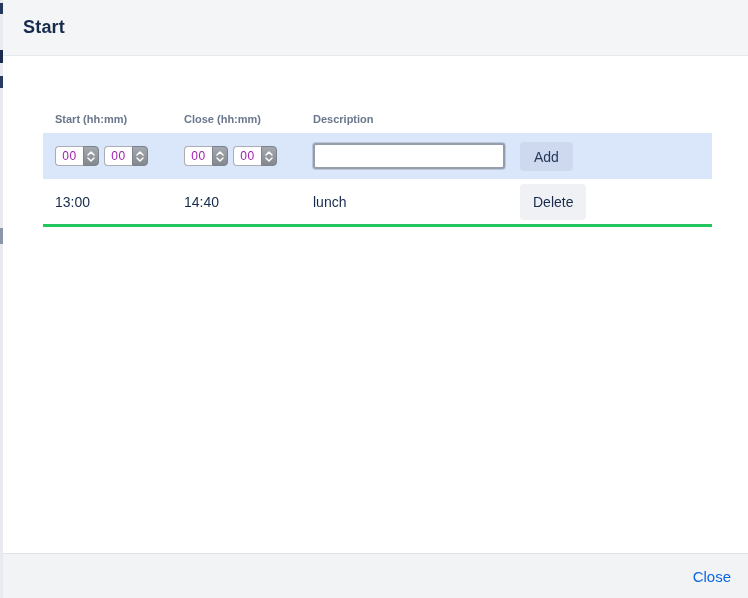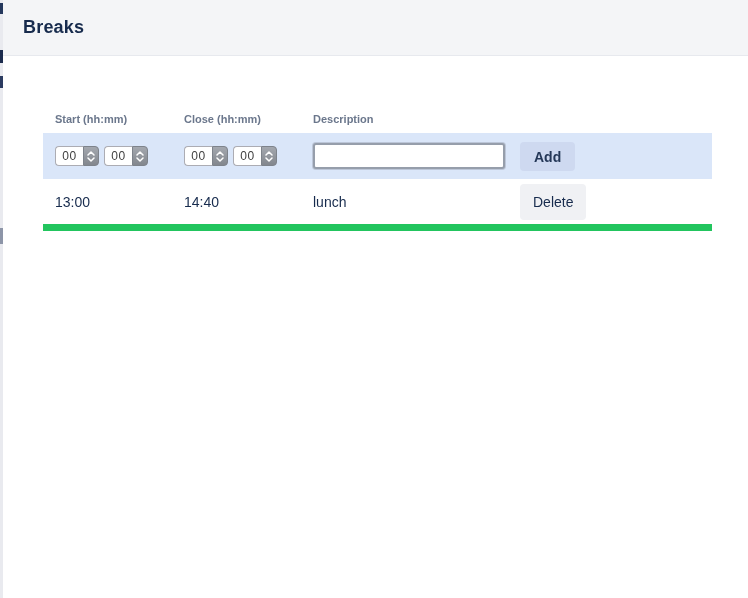--- a/index.html
+++ b/index.html
@@ -29,30 +29,30 @@
   table.breaks-table{
     position:absolute;left:40px;top:49px;width:669px;
     border-collapse:collapse;table-layout:fixed;
   }
   col.c-start{width:129px;} col.c-finish{width:129px;} col.c-desc{width:207px;} col.c-actions{width:204px;}
   th,td{padding:0 0 0 12px;text-align:left;vertical-align:middle;}
   thead th{
     height:28px;font-size:11px;font-weight:bold;color:#6B778C;
   }
   tr.input-row td{background:#DAE6F9;height:46px;}
-  tr.data-row td{height:45px;border-bottom:7px solid #22c55e;font-size:14px;color:#172B4D;}
+  tr.data-row td{height:45px;border-bottom:3px solid #22c55e;font-size:14px;color:#172B4D;}
 
   
   .spin-group{display:inline-flex;align-items:center;}
   .spinner{display:inline-flex;height:20px;margin-right:5px;}
   .spin-field{
     width:27px;height:18px;background:#ffffff;border:1px solid #ACACB3;
     border-radius:4px 0 0 4px;border-right:none;
     display:flex;align-items:center;justify-content:center;
-    font-size:12px;color:#404040;letter-spacing:.5px;
+    font-size:12px;color:#a21caf;letter-spacing:.5px;
   }
   .spin-stepper{
     width:16px;height:20px;box-sizing:border-box;
     background:linear-gradient(#A4A8AF,#83878E);
     border:1px solid #7E838B;border-radius:0 4px 4px 0;
     display:flex;flex-direction:column;align-items:center;justify-content:center;gap:1px;
     cursor:default;
   }
   .spin-stepper svg{display:block;}
 
@@ -62,21 +62,21 @@
     box-shadow:0 0 0 1px rgba(150,160,175,.45);
     background:#ffffff;outline:none;
     font-family:"Liberation Sans",sans-serif;font-size:14px;color:#172B4D;
     padding:1px 4px;
   }
 
   .btn{
     font-family:"Liberation Sans",sans-serif;font-size:14px;color:#253858;
     border:none;border-radius:4px;cursor:pointer;line-height:1;
   }
-  .btn-add{background:#CED9F0;padding:8px 14px;height:29px;font-weight:bold;}
+  .btn-add{background:#CED9F0;padding:8px 14px;height:29px;}
   .btn-delete{background:#F0F1F4;padding:8px 13px;height:36px;color:#172B4D;}
 
   .modal-footer{
     flex:0 0 45px;height:45px;background:#F2F3F5;border-top:1px solid #E0E2E7;
     display:flex;align-items:center;justify-content:flex-end;padding-right:17px;box-sizing:border-box;
   }
   .close-link{
     font-size:15px;color:#0C66E4;text-decoration:none;cursor:pointer;background:none;border:none;
     font-family:"Liberation Sans",sans-serif;padding:0;
   }
@@ -87,21 +87,21 @@
 <div class="left-strip">
   <div class="strip-mark mark-1"></div>
   <div class="strip-mark mark-2"></div>
   <div class="strip-mark mark-3"></div>
   <div class="strip-mark mark-4"></div>
 </div>
 
 <div class="modal">
 
   <div class="modal-header">
-    <span class="modal-title">Breaks</span>
+    <span class="modal-title">Start</span>
   </div>
 
   <div class="modal-body">
     <table class="breaks-table">
       <colgroup>
         <col class="c-start">
           <col class="c-finish">
           <col class="c-desc">
           <col class="c-actions">
       </colgroup>
@@ -180,14 +180,17 @@
           <td>14:40</td>
           <td>lunch</td>
           <td>
             <button class="btn btn-delete">Delete</button>
           </td>
         </tr>
       </tbody>
     </table>
   </div>
 
+  <div class="modal-footer">
+    <button class="close-link">Close</button>
+  </div>
 
 </div>
 
 </body></html>

